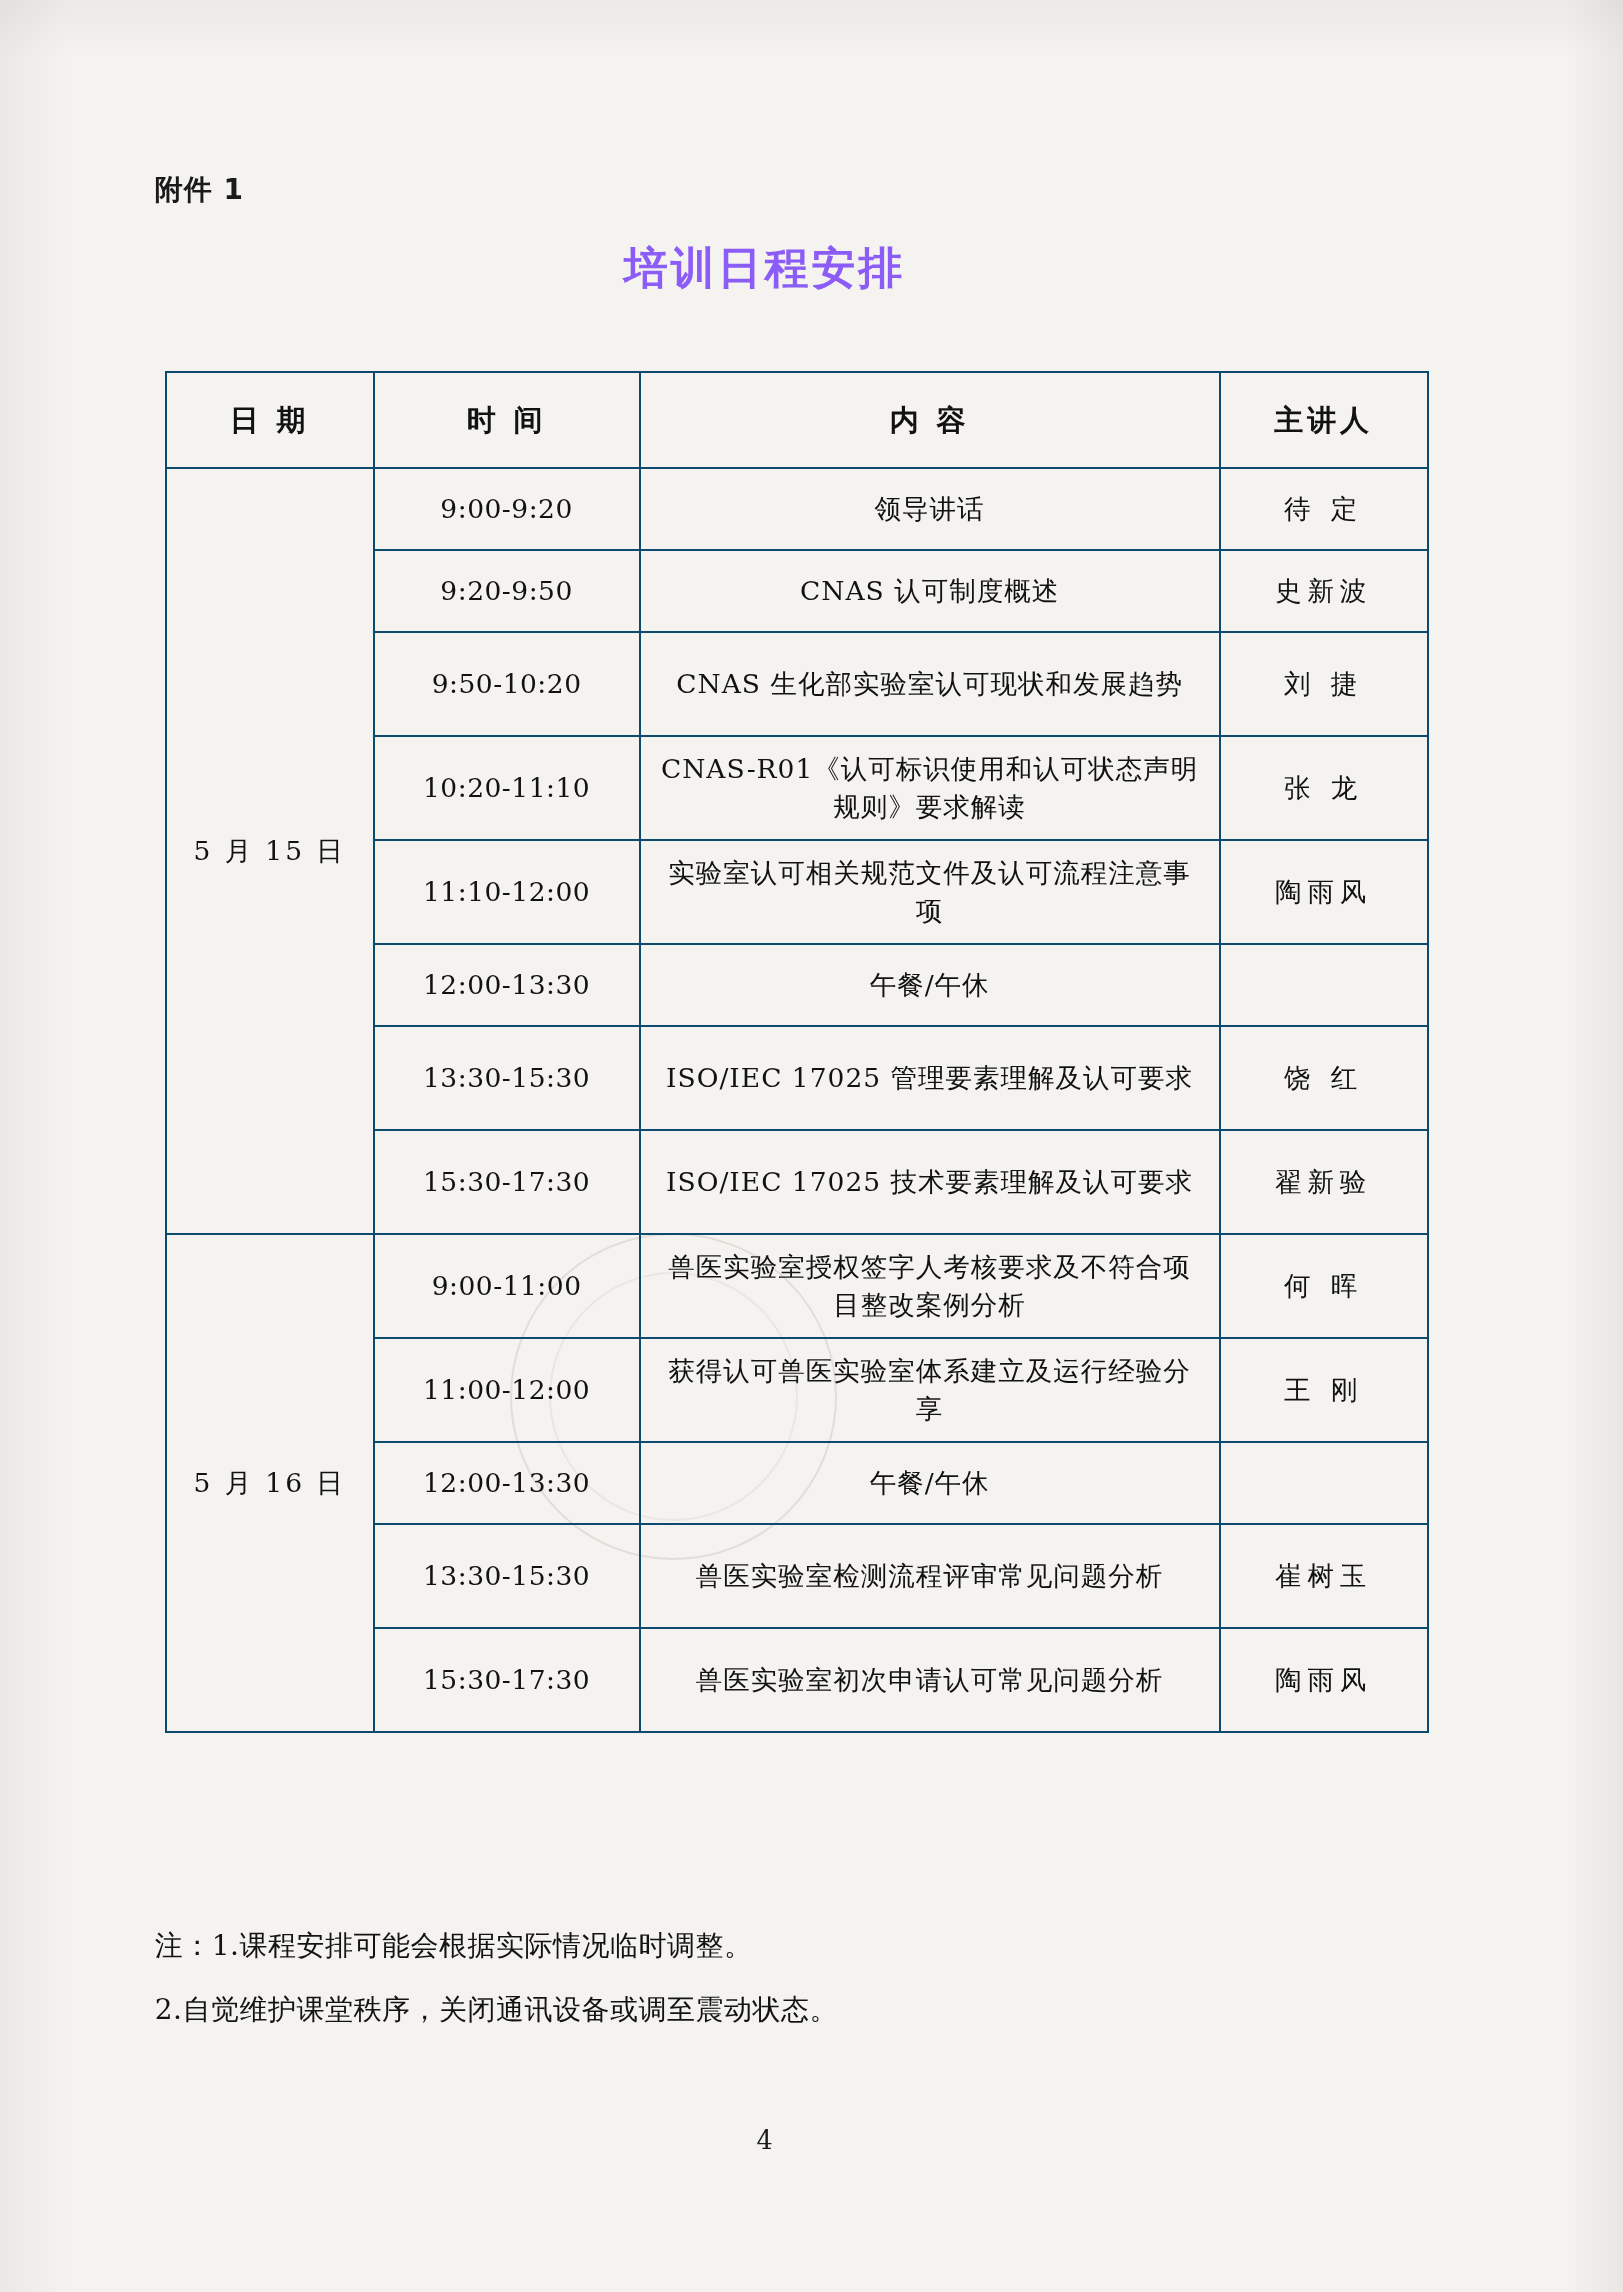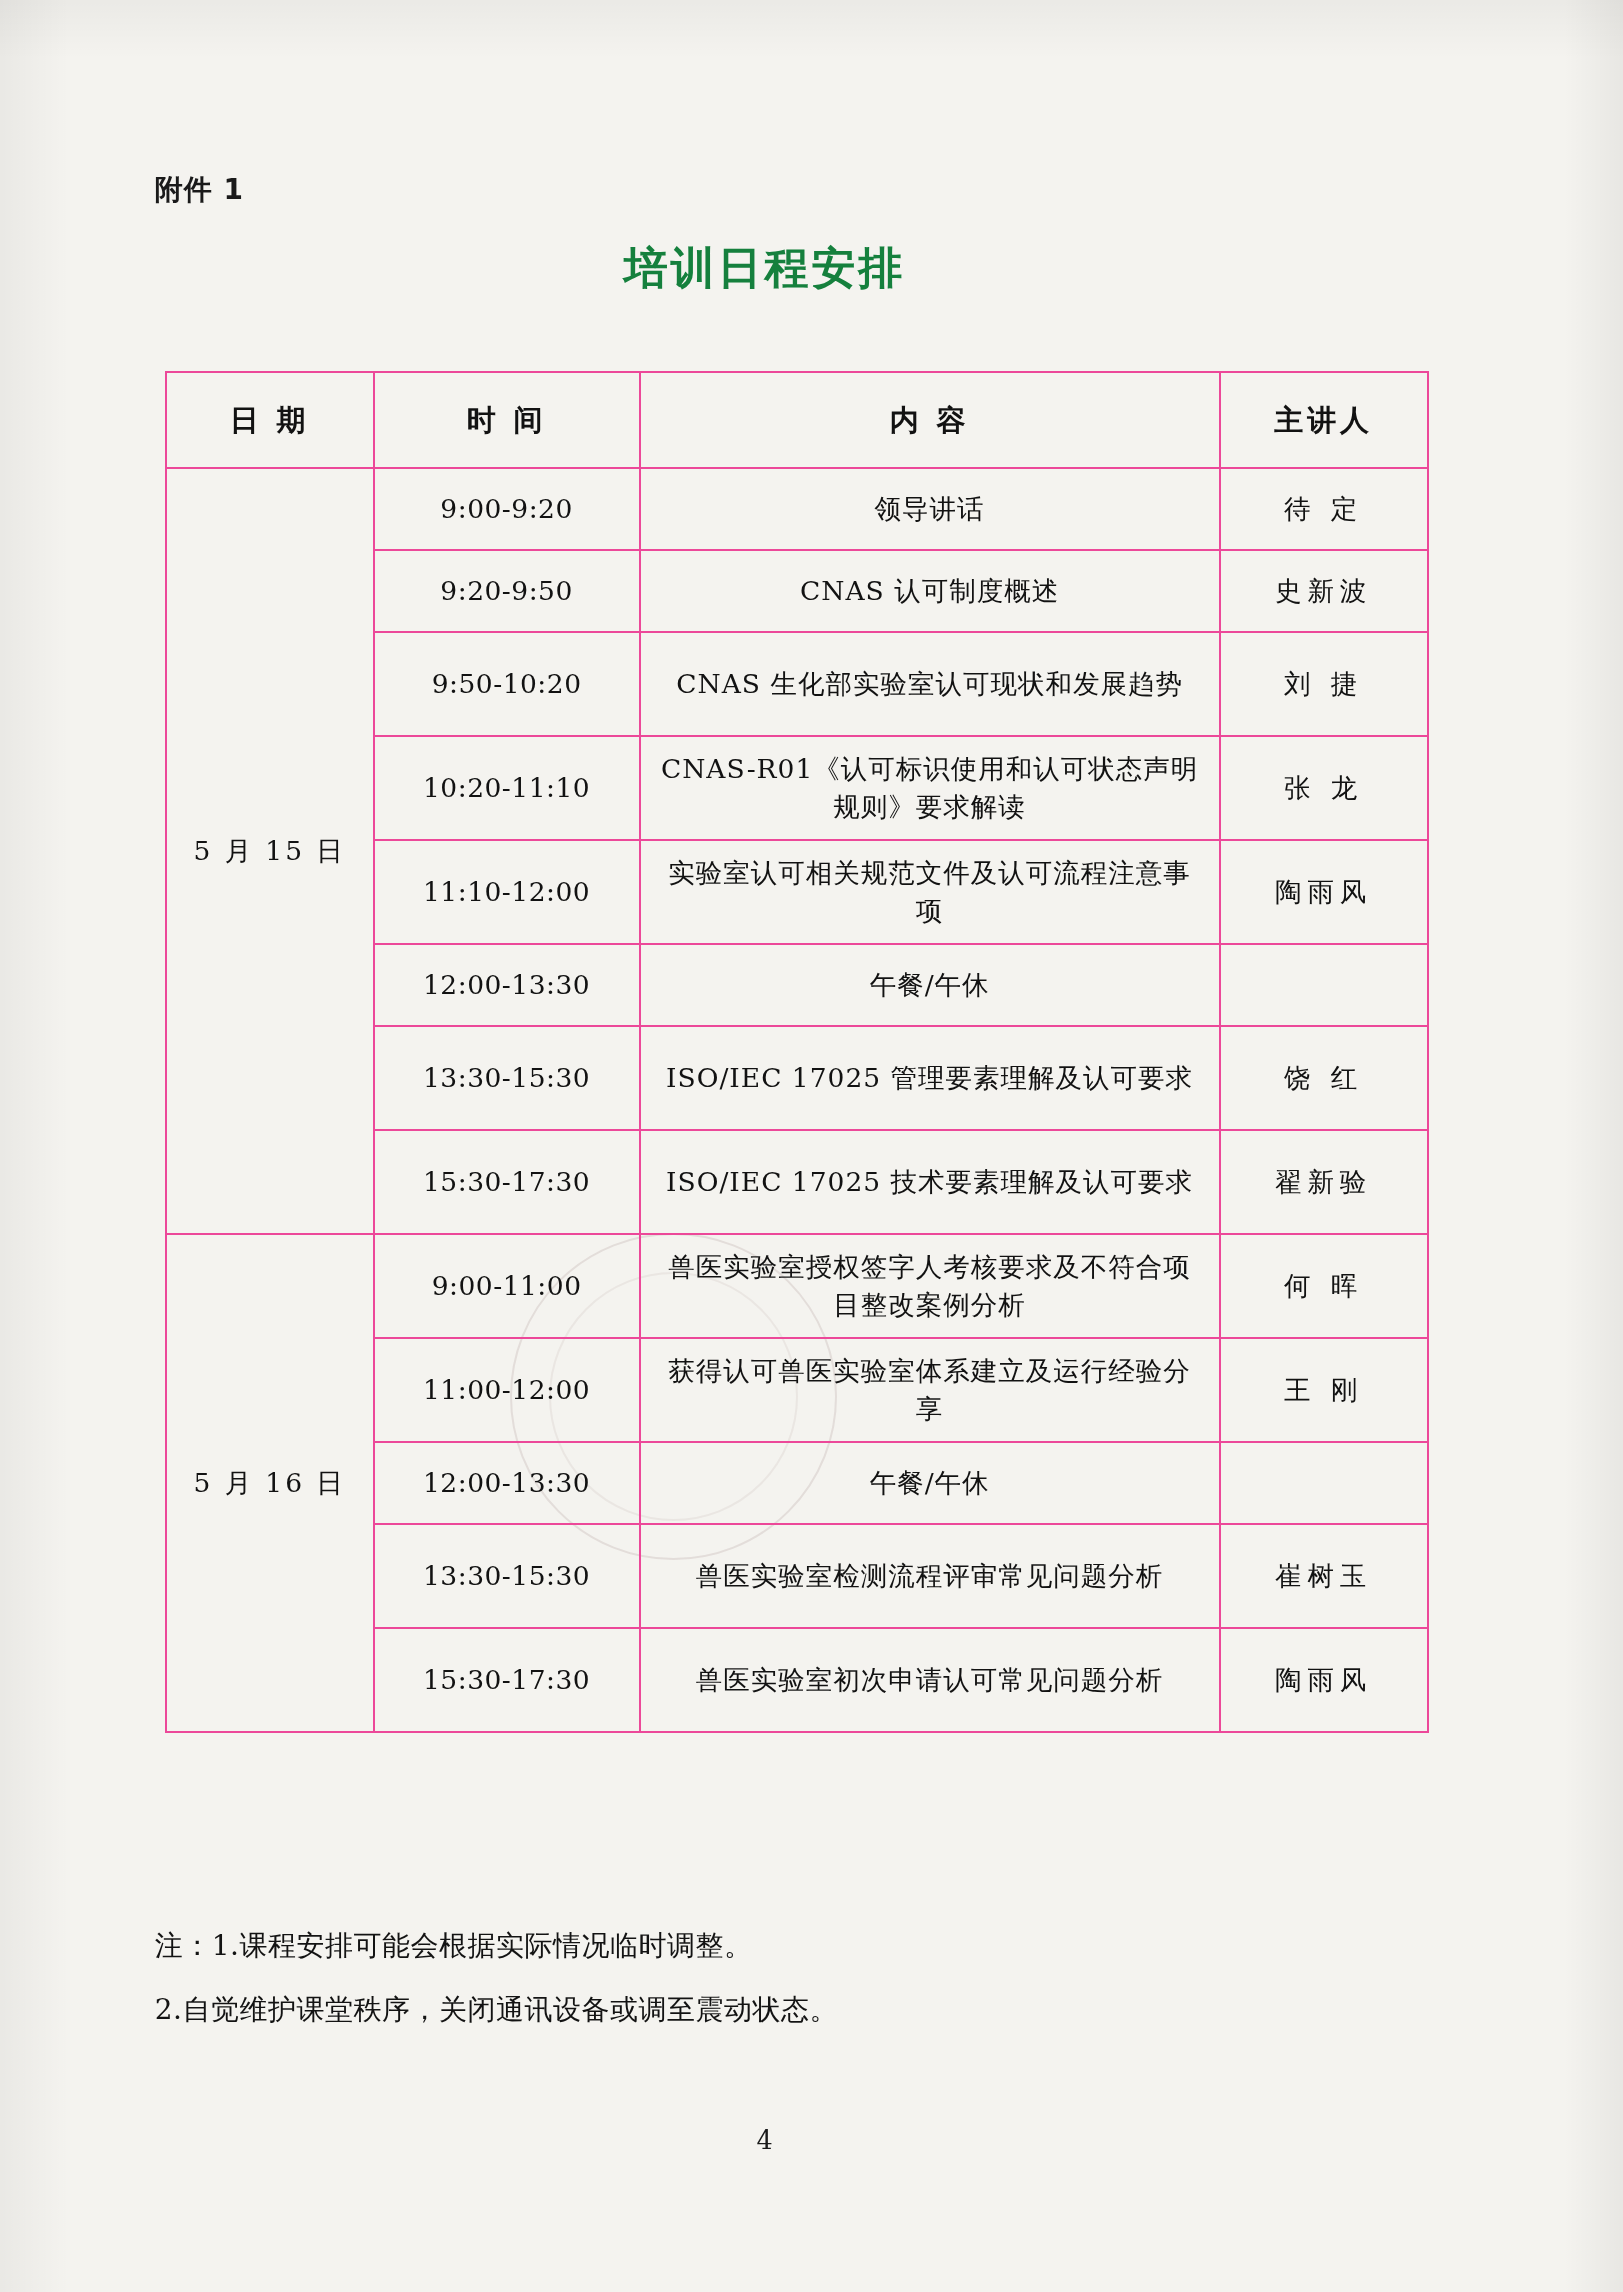--- a/index.html
+++ b/index.html
@@ -49,33 +49,33 @@
   .doc-title {
     position: absolute;
     left: 0;
     top: 231px;
     width: 1235px;
     text-align: center;
     font-family: "DejaVu Serif", serif;
     font-weight: bold;
     font-size: 44px;
     letter-spacing: 2.9px;
-    color: #15803d;
+    color: #8b5cf6;
   }
   table.schedule {
     position: absolute;
     left: 17.6px;
     top: 363px;
     width: 1206px;
     border-collapse: collapse;
     table-layout: fixed;
     background: transparent;
   }
   table.schedule td, table.schedule th {
-    border: 2px solid #ec4899;
+    border: 2px solid #0c4a6e;
     padding: 0 17px;
     font-size: 26.5px;
     line-height: 1.45;
     color: #121212;
     text-align: center;
     vertical-align: middle;
     font-family: "DejaVu Serif", serif;
   }
   table.schedule th {
     font-weight: bold;

